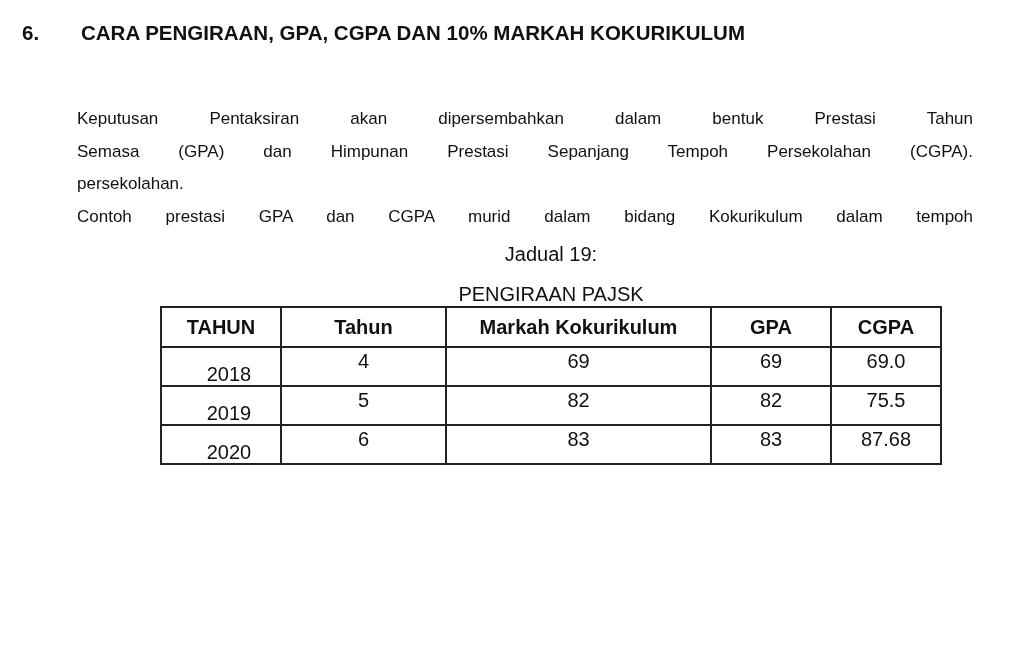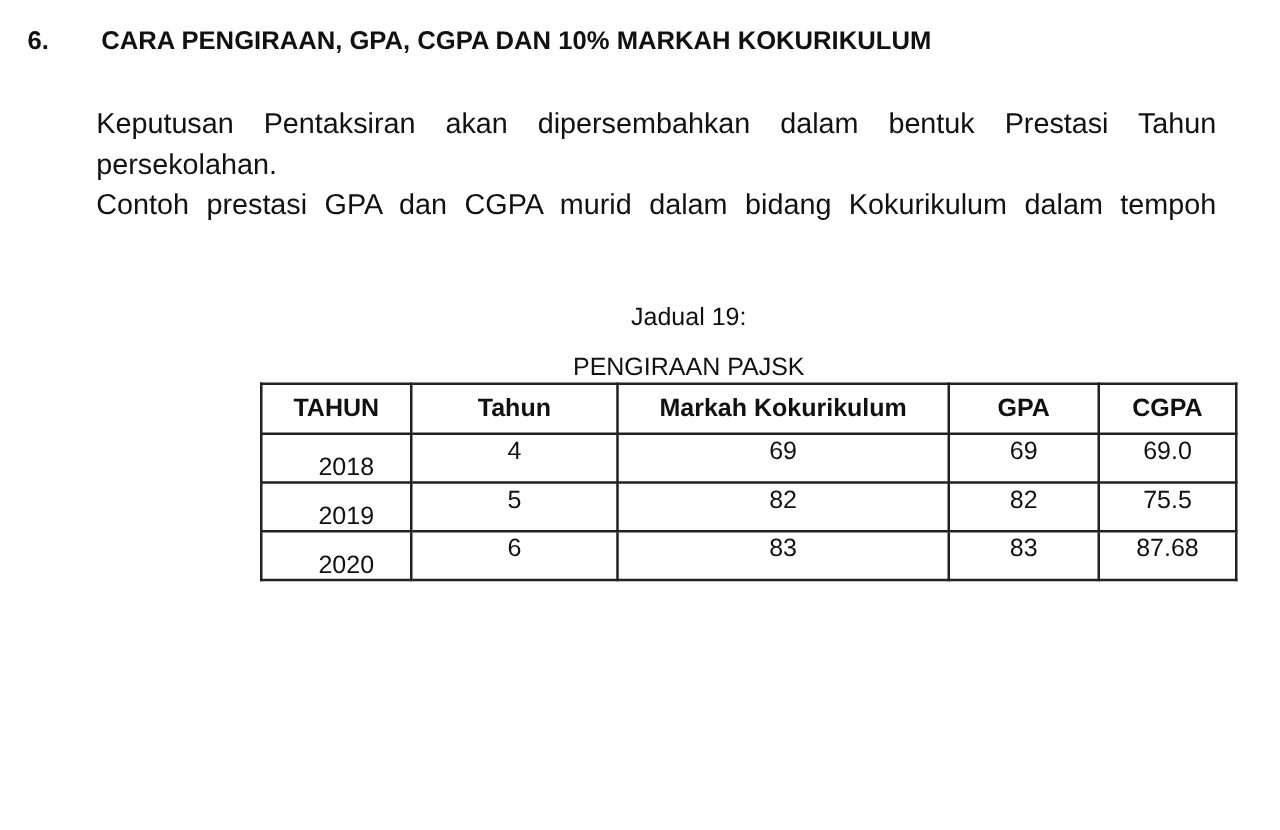--- a/index.html
+++ b/index.html
@@ -1,42 +1,43 @@
 <!DOCTYPE html>
 <html><head>
 <meta charset="utf-8">
 <style>
   html, body { margin:0; padding:0; background:#fff; }
   body { width:1024px; height:664px; position:relative; overflow:hidden;
          font-family:"Liberation Sans", sans-serif; color:#111; }
   .heading { position:absolute; top:21px; left:22px; font-weight:bold; font-size:20.5px; display:flex; }
   .heading .num { width:59px; }
-  .para { position:absolute; left:77px; top:82px; width:896px; font-size:23px; line-height:32.5px; text-align:justify; }
+  .para { position:absolute; left:77px; top:103px; width:896px; font-size:17px; line-height:32.5px; text-align:justify; }
   .para .line { display:block; text-align:justify; text-align-last:justify; }
   .para .line.last { text-align-last:left; }
   .caption { position:absolute; left:161px; width:780px; text-align:center; font-weight:normal; font-size:20px; }
   .cap1 { top:243px; }
   .cap2 { top:283px; }
-  table { position:absolute; left:160px; top:306px; border-collapse:collapse; font-size:20px;margin-left:48px; }
+  table { position:absolute; left:160px; top:306px; border-collapse:collapse; font-size:20px; }
   td, th { border:2px solid #222; padding:0; text-align:center; }
   th { height:38px; font-weight:bold; vertical-align:middle; }
   td { height:37px; position:relative; }
   td .v { position:absolute; left:0; right:0; top:2px; }
   td.year .v { top:auto; bottom:-1px;padding-left:16px; }
 </style>
 </head>
 <body>
 
 <div class="heading">
   <span class="num">6.</span>
   <span>CARA PENGIRAAN, GPA, CGPA DAN 10% MARKAH KOKURIKULUM</span>
 </div>
 
 <div class="para">
   <span class="line">Keputusan Pentaksiran akan dipersembahkan dalam bentuk Prestasi Tahun</span>
+  <span class="line">Semasa (GPA) dan Himpunan Prestasi Sepanjang Tempoh Persekolahan (CGPA).</span>
   <span class="line last">persekolahan.</span>
   <span class="line">Contoh prestasi GPA dan CGPA murid dalam bidang Kokurikulum dalam tempoh</span>
 </div>
 
 <div class="caption cap1">Jadual 19:</div>
 <div class="caption cap2">PENGIRAAN PAJSK</div>
 
 <table>
   <tbody>
       <tr>

